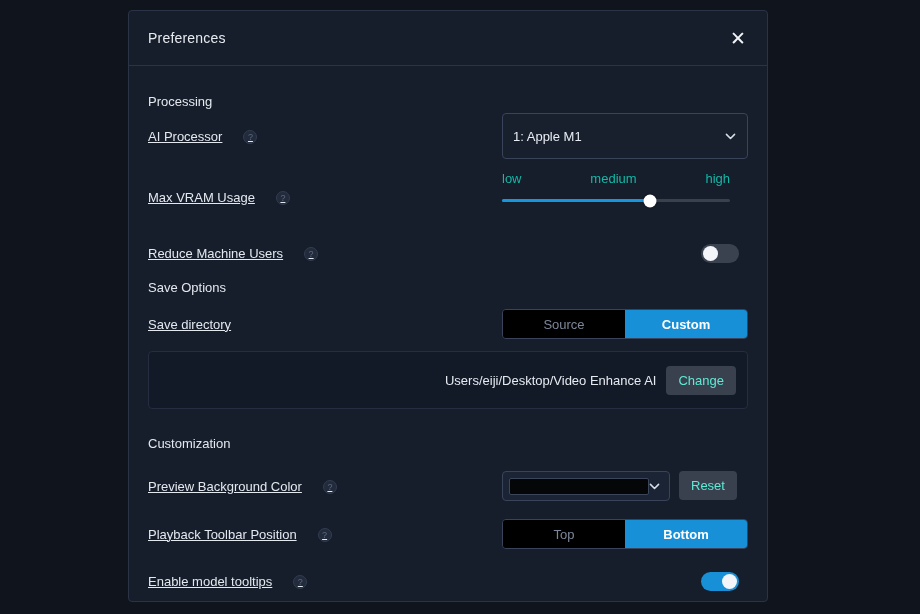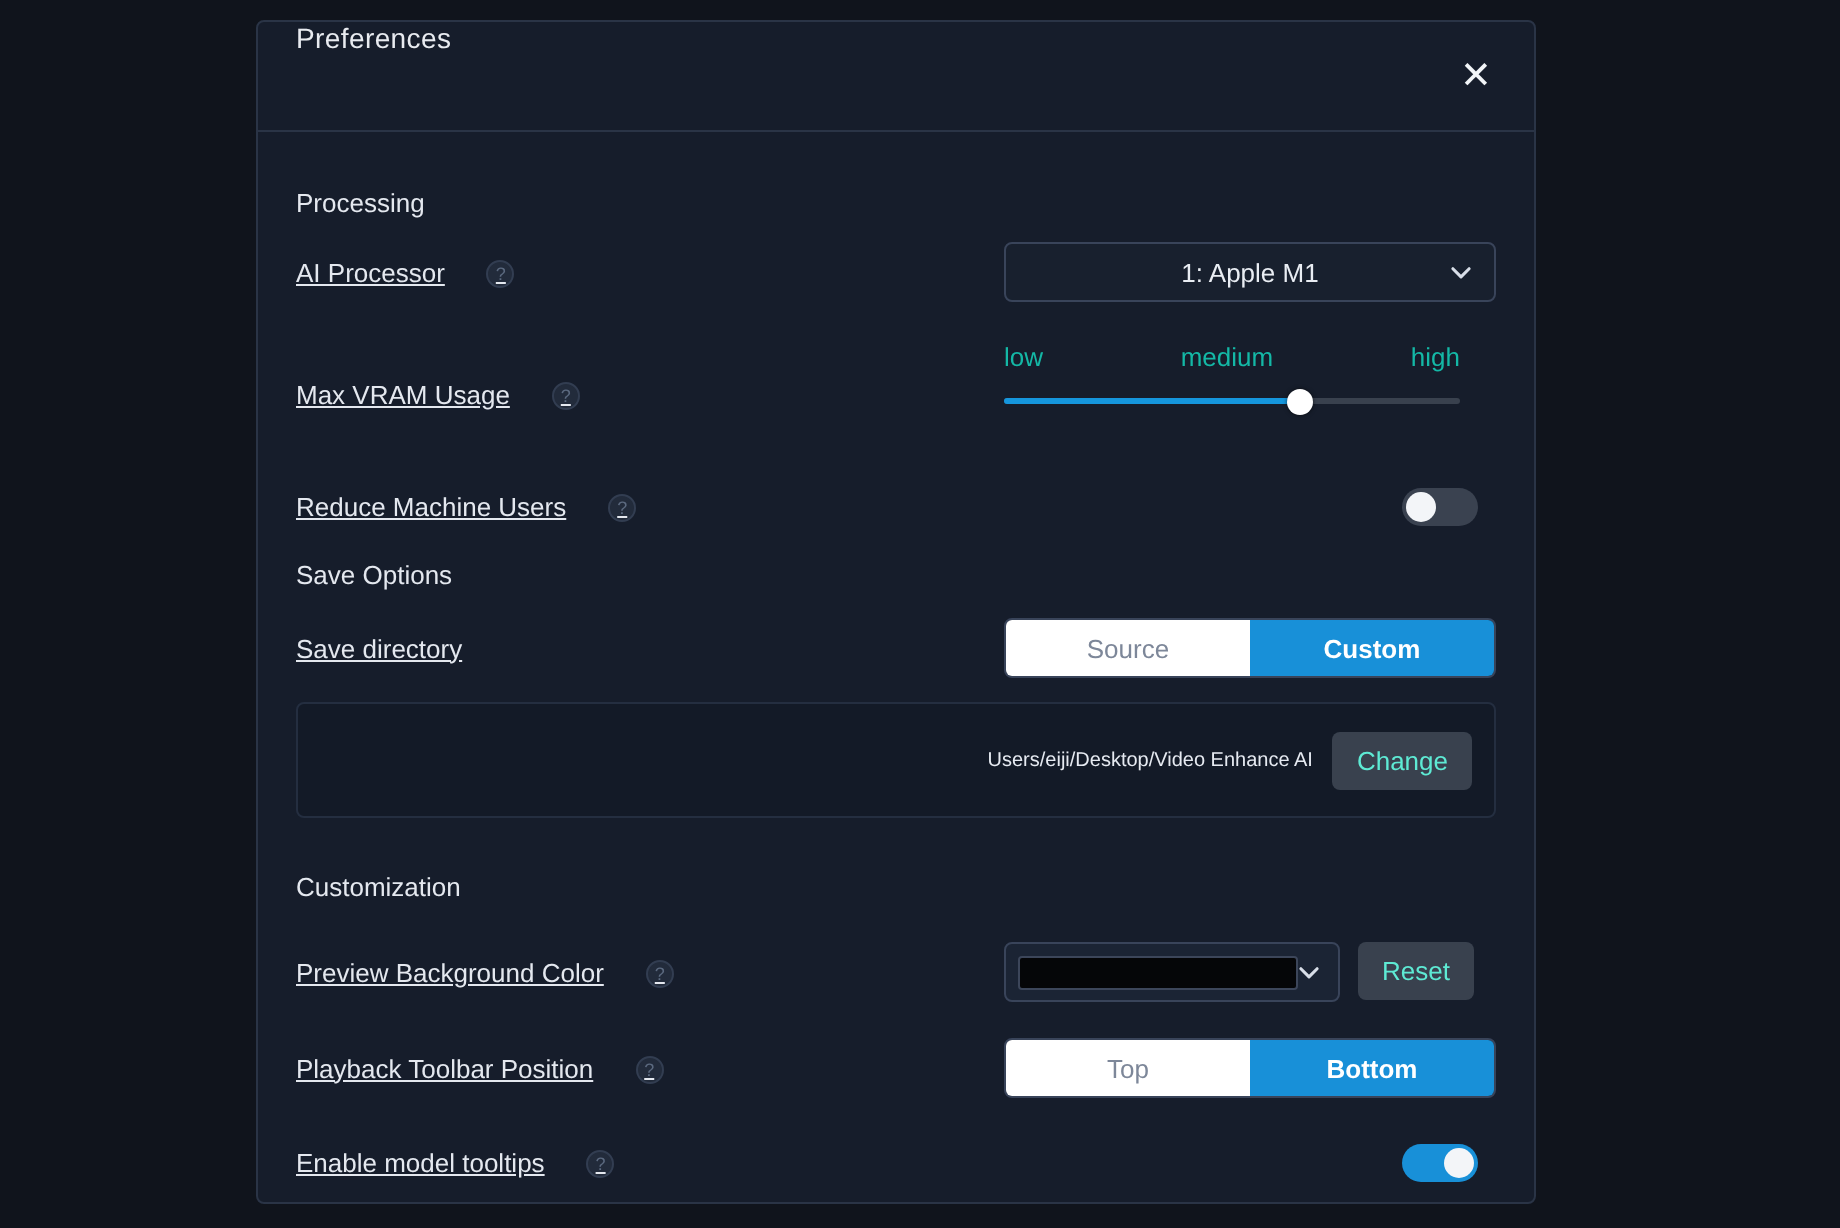--- a/index.html
+++ b/index.html
@@ -28,20 +28,21 @@
     border-radius: 4px;
     display: flex;
     flex-direction: column;
   }
 
   .titlebar {
     height: 55px;
     flex: 0 0 55px;
     border-bottom: 1px solid #2a3446;
     display: flex;
+    align-items: center;
     padding: 0 0 0 19px;
     position: relative;
   }
 
   .dialog-title {
     font-size: 14px;
     color: #e8ebf0;
     letter-spacing: .2px;
   }
 
@@ -117,32 +118,31 @@
     font-size: 9px;
     line-height: 1;
     cursor: pointer;
     position: relative;
     top: 1px;
   }
 
   
   .select {
     width: 246px;
-    height: 30px;
+    height: 46px;
     background: #18202e;
     border: 1px solid #39445a;
     border-radius: 4px;
     display: flex;
     align-items: center;
     padding: 0 10px;
     color: #e9edf3;
     font-size: 13px;
     cursor: pointer;
     position: relative;
-    justify-content: center;
   }
   .select .chev {
     position: absolute;
     right: 10px;
     top: 50%;
     transform: translateY(-50%);
     display: flex;
     color: #d8dee8;
   }
 
@@ -215,21 +215,21 @@
     overflow: hidden;
     border: 1px solid #39445a;
   }
   .seg {
     flex: 1 1 50%;
     display: flex;
     align-items: center;
     justify-content: center;
     font-size: 13px;
     color: #7d8799;
-    background: #ffffff;
+    background: #000000;
     cursor: pointer;
     border: none;
     font-family: "Liberation Sans", sans-serif;
     height: 100%;
   }
   .seg.active {
     background: #1890d8;
     color: #ffffff;
     font-weight: bold;
   }
@@ -241,21 +241,21 @@
     background: #131a27;
     border: 1px solid #242e40;
     border-radius: 4px;
     display: flex;
     align-items: center;
     justify-content: flex-end;
     padding: 0 11px;
     gap: 10px;
   }
   .path-text {
-    font-size: 10px;
+    font-size: 13px;
     color: #e6eaf1;
     white-space: nowrap;
   }
   .btn {
     height: 29px;
     padding: 0 12px;
     background: #39414e;
     border: none;
     border-radius: 4px;
     color: #5eead4;

